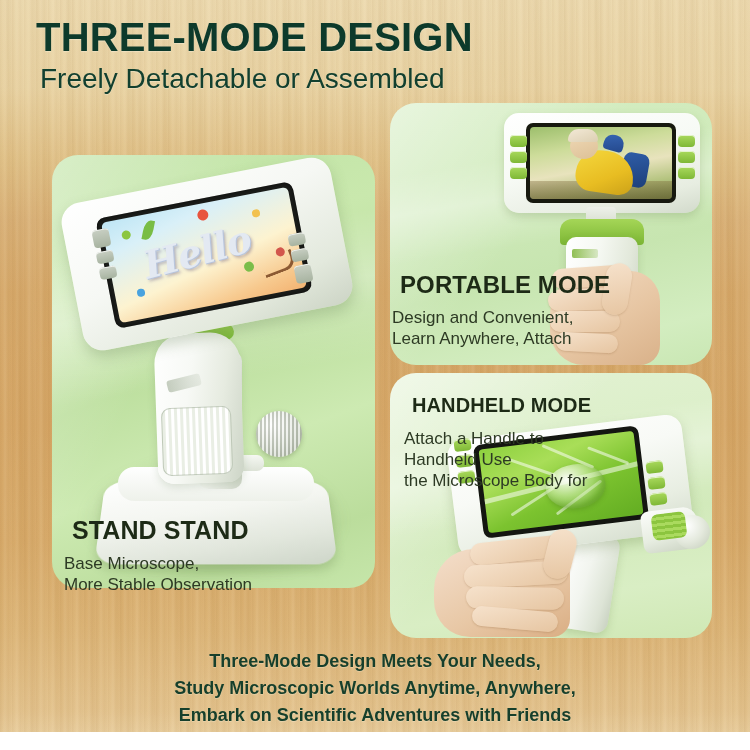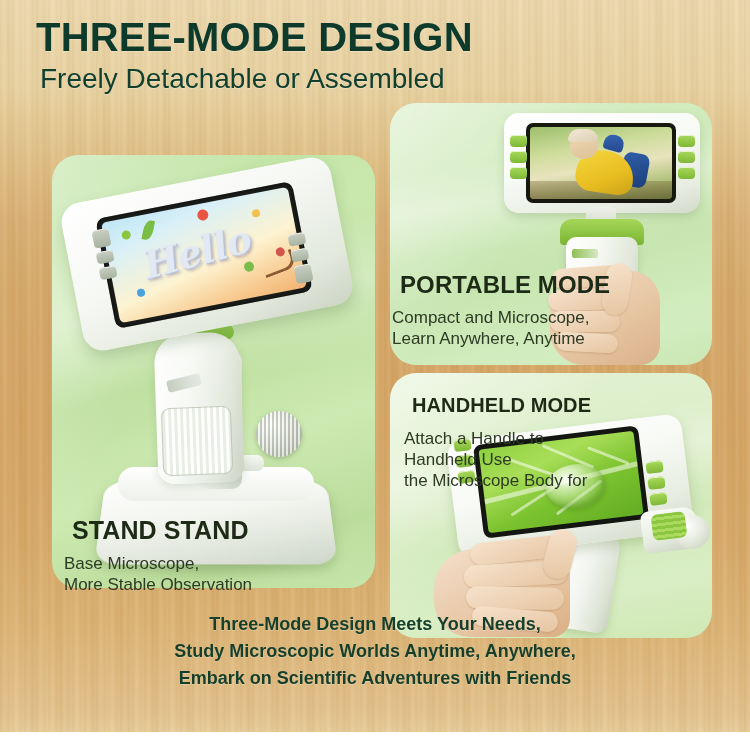--- a/index.html
+++ b/index.html
@@ -106,21 +106,21 @@
     margin:0;font-size:17px;line-height:21px;color:#2d3a24;font-weight:normal;
   }
   #caption-stand{left:64px;top:508px;}
   #caption-portable{left:392px;top:262px;}
   #caption-handheld{left:404px;top:383px;}
   #caption-portable .cap-title{font-size:24px;}
   #caption-handheld .cap-title{font-size:20px;}
 
   
   #bottom-text{
-    position:absolute;left:0;top:611px;width:750px;text-align:center;z-index:4;
+    position:absolute;left:0;top:648px;width:750px;text-align:center;z-index:4;
   }
   #bottom-text p{
     margin:0;font-size:18px;line-height:27px;font-weight:bold;
     color:#163f2b;text-shadow:0 1px 1px rgba(255,255,255,.25);
   }
 
   
 
   
   #stand-device{position:absolute;left:0;top:0;width:323px;height:433px;z-index:4;}
@@ -465,22 +465,22 @@
       <div id="p-scope-top"></div>
       <div id="p-scope-body"></div>
       <div id="p-scope-logo"></div>
       <div id="p-scope-grip"></div>
       <div id="p-scope-lens"></div>
     </div>
   </div>
 
   <div class="caption" id="caption-portable">
     <p class="cap-title">PORTABLE MODE</p>
-    <p class="cap-line">Compact and Microscope,</p>
-    <p class="cap-line">Learn Anywhere, Anytime</p>
+    <p class="cap-line">Design and Convenient,</p>
+    <p class="cap-line">Learn Anywhere, Attach</p>
   </div>
 
   <div class="panel" id="panel-handheld">
     <div class="panel-sheen"></div>
 
     <div id="handheld-device">
       <div id="h-handle"></div>
 
       <div class="hand" id="h-hand">
         <div id="h-palm"></div>

